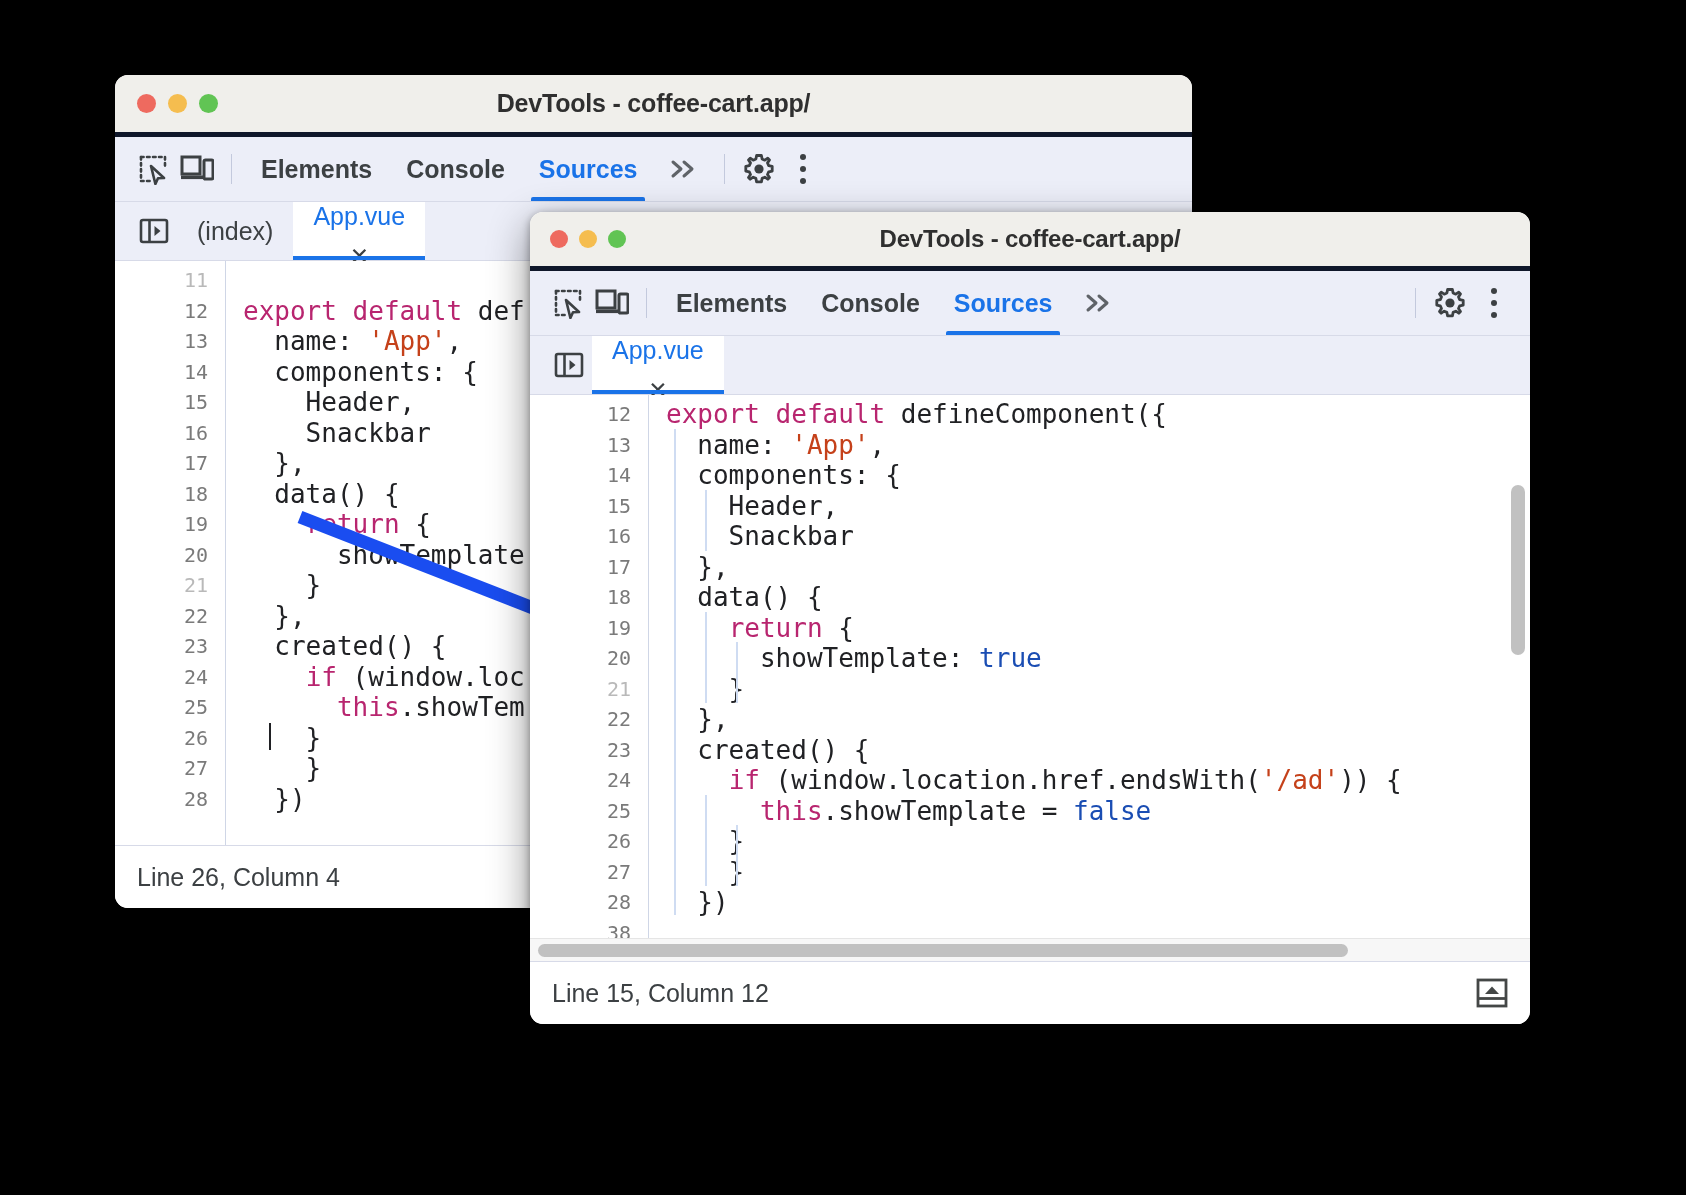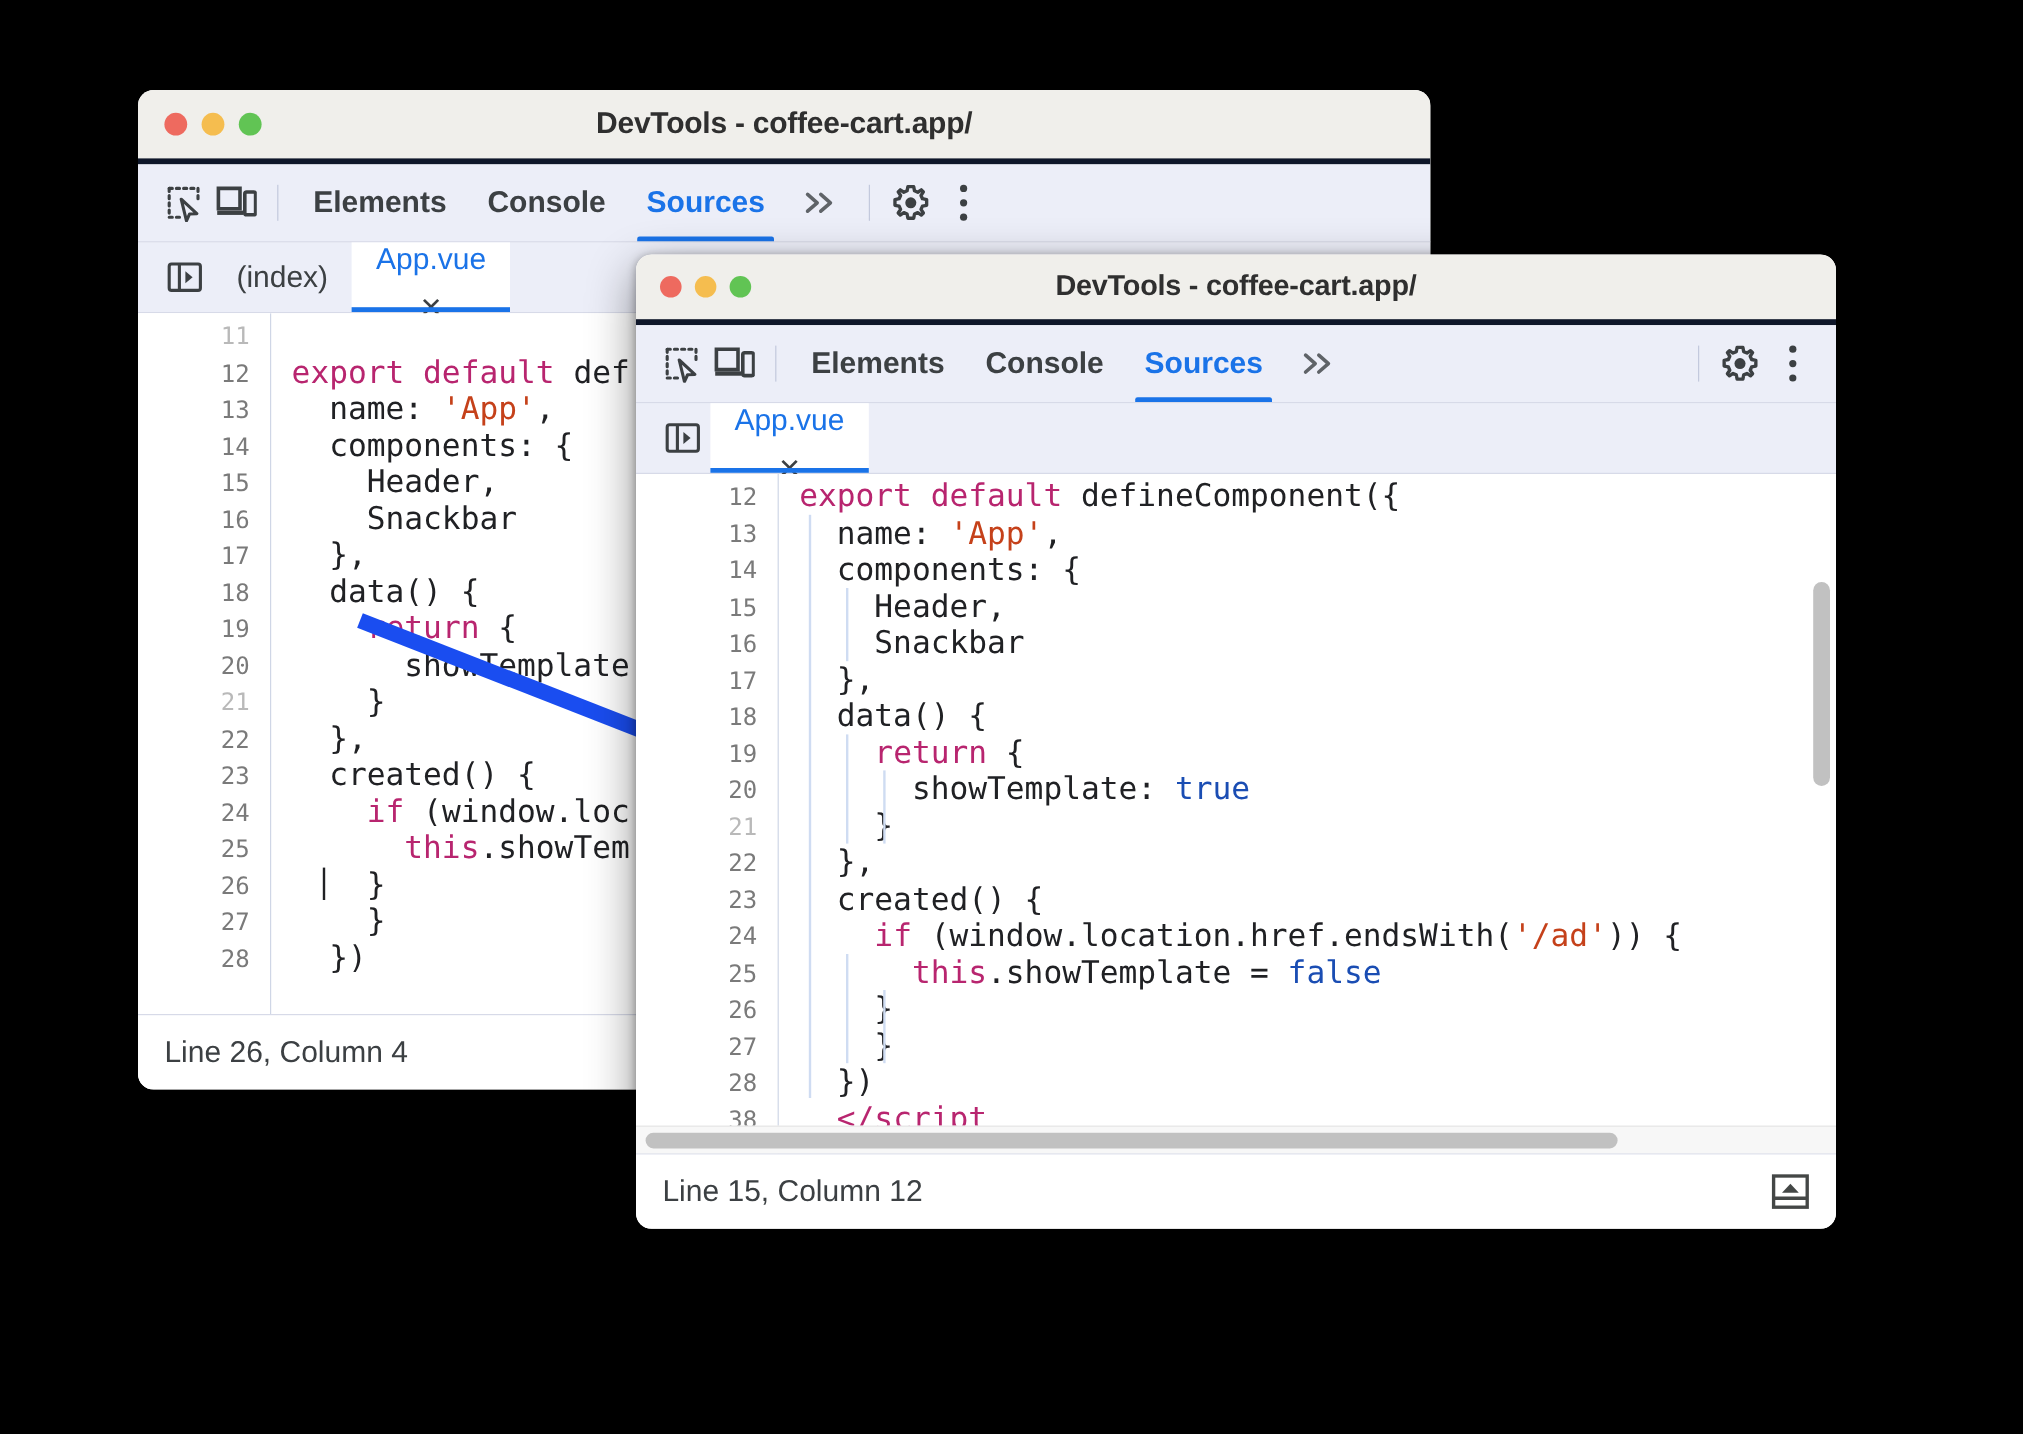--- a/index.html
+++ b/index.html
@@ -565,21 +565,20 @@
         <span class="cl"><span class="pln">    </span><span class="kw">return</span><span class="pln"> {</span></span>
         <span class="cl"><span class="pln">      showTemplate: </span><span class="num">true</span></span>
         <span class="cl"><span class="pln">    }</span></span>
         <span class="cl"><span class="pln">  },</span></span>
         <span class="cl"><span class="pln">  created() {</span></span>
         <span class="cl"><span class="pln">    </span><span class="kw">if</span><span class="pln"> (window.location.href.endsWith(</span><span class="str">'/ad'</span><span class="pln">)) {</span></span>
         <span class="cl"><span class="pln">      </span><span class="kw">this</span><span class="pln">.showTemplate = </span><span class="num">false</span></span>
         <span class="cl"><span class="pln">    }</span></span>
         <span class="cl"><span class="pln">    }</span></span>
         <span class="cl"><span class="pln">  })</span></span>
-        <span class="cl"><span class="pln">  </span><span class="kw">&lt;/script</span></span>
       </div>
     <div class="vscroll" style="top:90px; height:170px;"></div>
     <div class="hscroll-track">
       <div class="hscroll-thumb" style="width:810px;"></div>
     </div>
   </div>
 
   <div class="statusbar">
     <span>Line 15, Column 12</span>
     <span class="status-spacer"></span>

